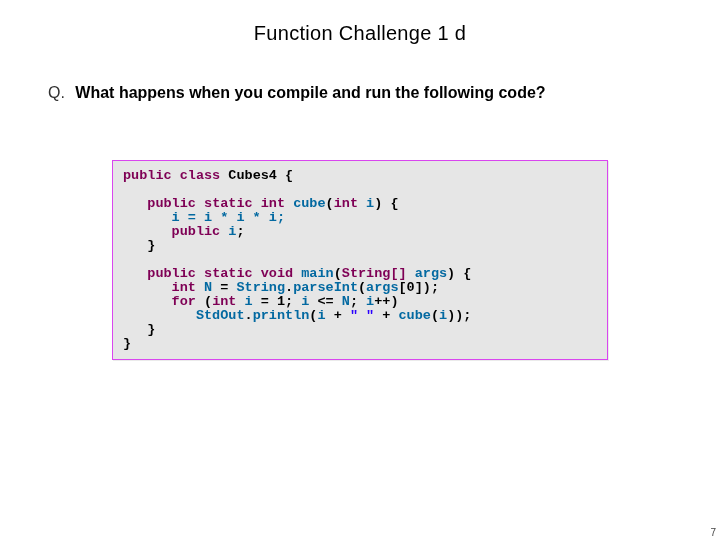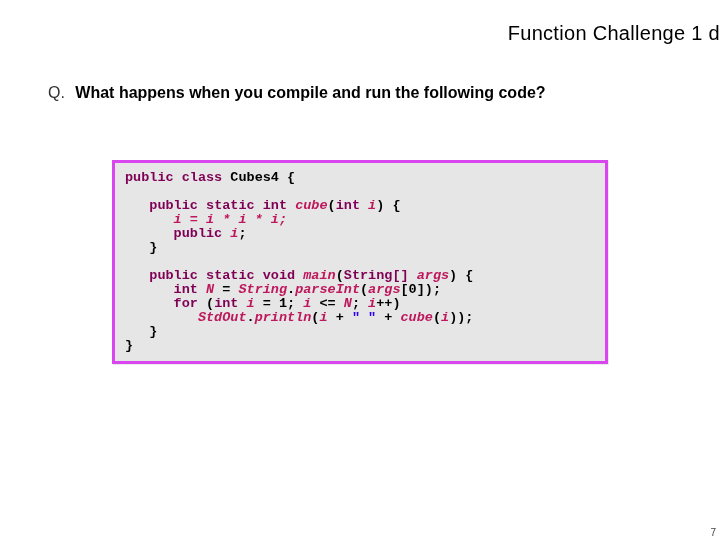--- a/index.html
+++ b/index.html
@@ -13,21 +13,21 @@
     position: relative;
     overflow: hidden;
   }
   .slide {
     width: 720px;
     height: 540px;
     position: relative;
     box-sizing: border-box;
   }
   .title {
-    text-align: right;
+    text-align: center;
     font-size: 20px;
     padding-top: 22px;
     font-weight: normal;
     letter-spacing: 0.3px;
   }
   .question {
     position: absolute;
     top: 84px;
     left: 48px;
     right: 48px;
@@ -40,35 +40,35 @@
   .question .q-text {
     font-weight: bold;
     margin-top: 32px;
   }
   .code-box {
     position: absolute;
     top: 160px;
     left: 112px;
     width: 496px;
     background: #e6e6e6;
-    border: 3px solid #d946ef;
+    border: 1px solid #d946ef;
     box-shadow: 1px 1px 0 rgba(0,0,0,0.08);
     padding: 8px 10px 8px 10px;
     box-sizing: border-box;
     font-family: "Courier New", Courier, monospace;
     font-size: 13.5px;
     line-height: 14px;
     white-space: pre;
     font-weight: bold;
     color: #000;
   }
   .code-box .kw   { color: #7f0055; }
   .code-box .type { color: #7f0055; text-align: center; }
   .code-box .cls  { color: #000; }
-  .code-box .id   { color: #be185d; font-style: italic; }
+  .code-box .id   { color: #0369a1; }
   .code-box .num  { color: #000; }
   .code-box .str  { color: #2a00ff; }
   .page-num {
     position: absolute;
     right: 4px;
     bottom: 2px;
     font-size: 10px;
     color: #444;
     font-family: Arial, sans-serif;
   }

